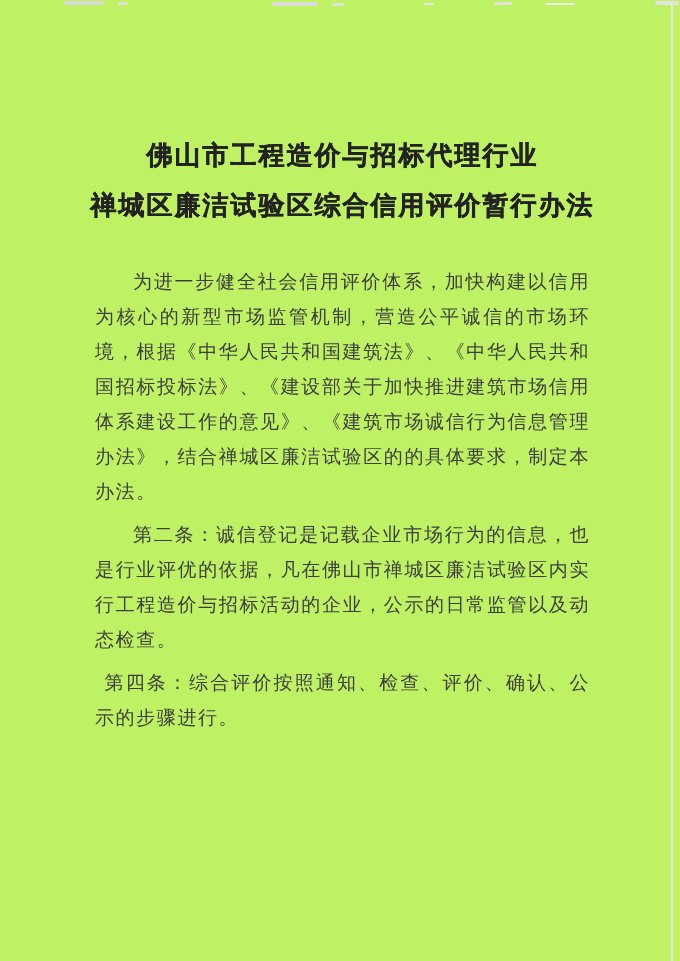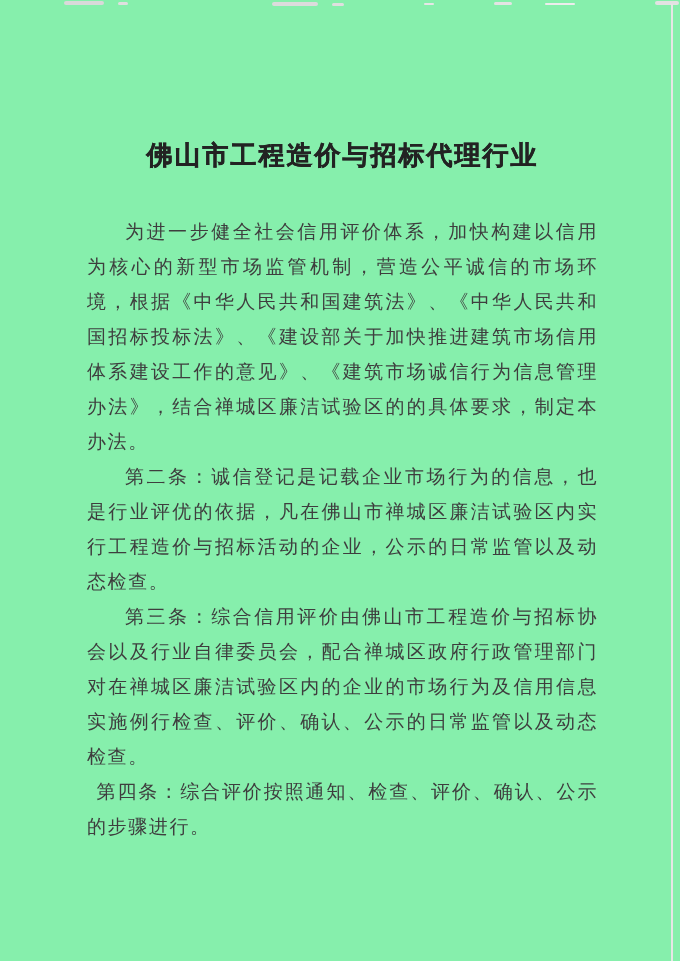--- a/index.html
+++ b/index.html
@@ -10,21 +10,21 @@
     width: 680px;
     height: 961px;
     background: #ffffff;
     position: relative;
     overflow: hidden;
     font-family: "Liberation Serif", "DejaVu Serif", serif;
   }
   .page {
     position: absolute;
     inset: 0;
-    background: #86efac;
+    background: #bef264;
   }
   .doc-content {
     position: absolute;
     left: 87px;
     top: 131px;
     width: 511px;
     color: #3b3b3b;
   }
   .doc-title {
     text-align: center;
@@ -35,21 +35,21 @@
     letter-spacing: 2px;
     margin: 0 0 33px 0;
     font-family: "Liberation Serif", "DejaVu Serif", serif;
     -webkit-text-stroke: 0.4px #232323;
   }
   .doc-title .title-line {
     display: block;
     white-space: nowrap;
   }
   .doc-body p {
-    margin: 0;
+    margin: 8px;
     font-size: 19px;
     line-height: 35px;
     letter-spacing: 1.6px;
     text-align: justify;
     text-justify: inter-character;
     color: #3e3e3e;
   }
   .doc-body p.indent-2 { text-indent: 2em; }
   .doc-body p.indent-half { text-indent: 0.5em; }
 
@@ -89,23 +89,23 @@
   <div class="smudge s5"></div>
   <div class="smudge s6"></div>
   <div class="smudge s7"></div>
   <div class="smudge s8"></div>
   <div class="scan-edge-line"></div>
 
   <div class="doc-content">
 
     <h1 class="doc-title">
       <span class="title-line">佛山市工程造价与招标代理行业</span>
+      <span class="title-line">禅城区廉洁试验区综合信用评价暂行办法</span>
     </h1>
 
     <div class="doc-body">
       <p class="indent-2">为进一步健全社会信用评价体系，加快构建以信用为核心的新型市场监管机制，营造公平诚信的市场环境，根据《中华人民共和国建筑法》、《中华人民共和国招标投标法》、《建设部关于加快推进建筑市场信用体系建设工作的意见》、《建筑市场诚信行为信息管理办法》，结合禅城区廉洁试验区的的具体要求，制定本办法。</p>
       <p class="indent-2">第二条：诚信登记是记载企业市场行为的信息，也是行业评优的依据，凡在佛山市禅城区廉洁试验区内实行工程造价与招标活动的企业，公示的日常监管以及动态检查。</p>
-      <p class="indent-2">第三条：综合信用评价由佛山市工程造价与招标协会以及行业自律委员会，配合禅城区政府行政管理部门对在禅城区廉洁试验区内的企业的市场行为及信用信息实施例行检查、评价、确认、公示的日常监管以及动态检查。</p>
       <p class="indent-half">第四条：综合评价按照通知、检查、评价、确认、公示的步骤进行。</p>
     </div>
 
   </div>
 </div>
 
 </body></html>

